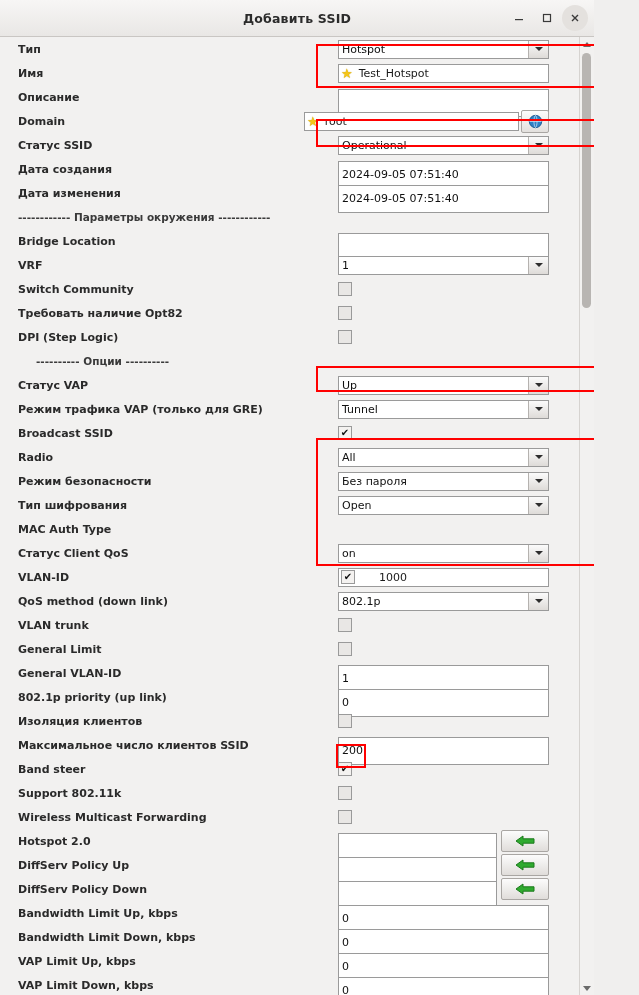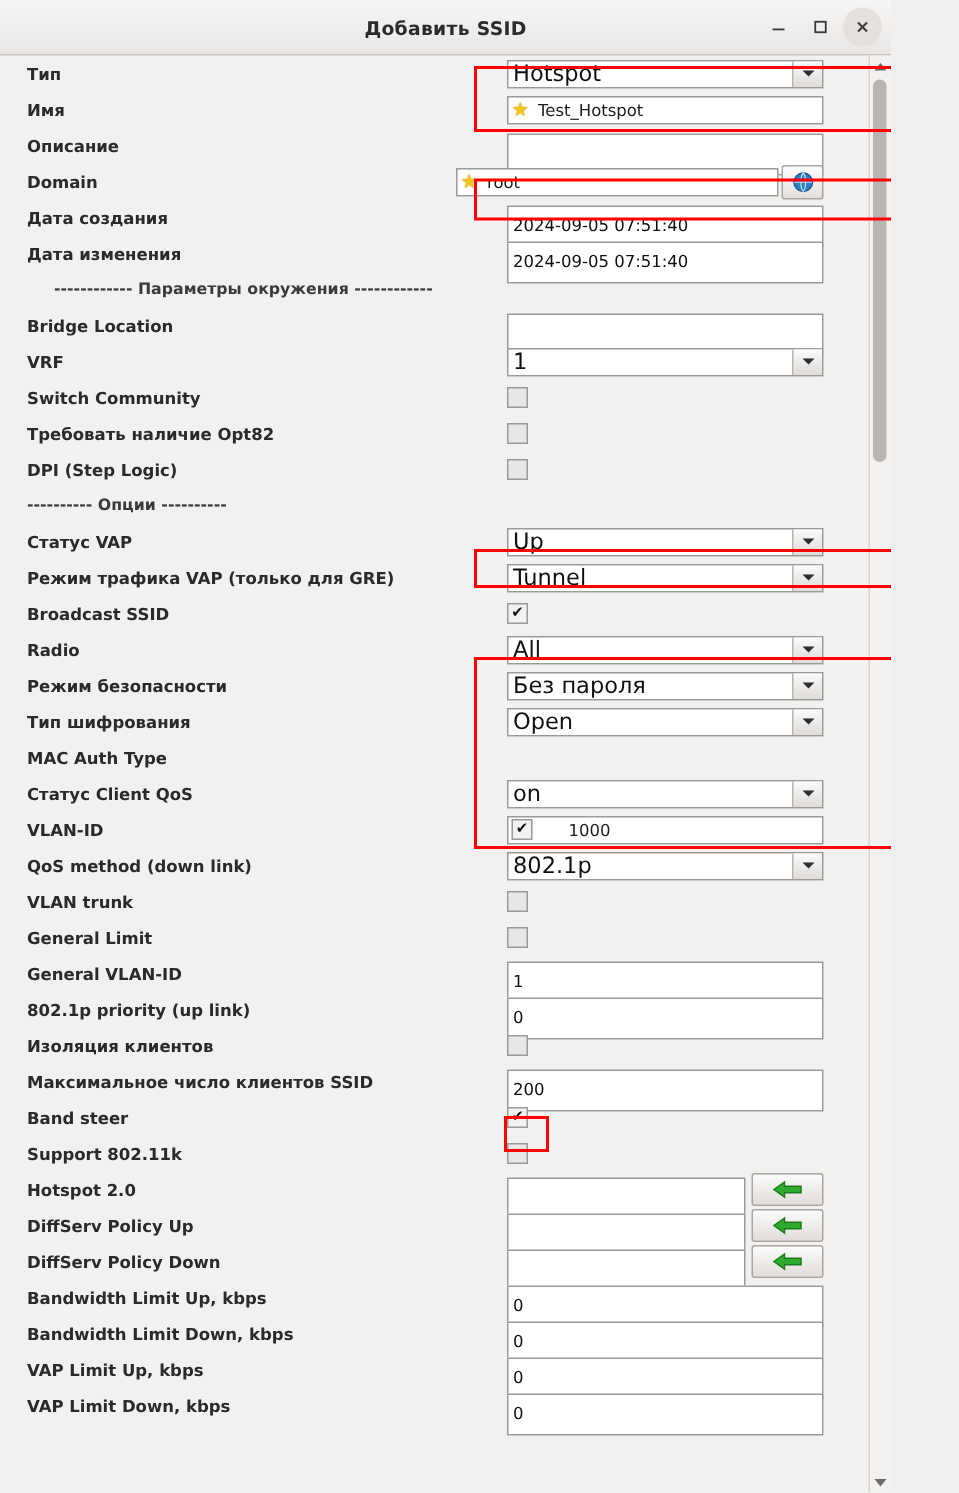--- a/index.html
+++ b/index.html
@@ -116,21 +116,21 @@
     width: 100%;
     font-family: "DejaVu Sans", sans-serif;
     margin-top: 11px;
   }
   
   .combo {
     height: 19px;
     box-sizing: border-box;
     background: #ffffff;
     border: 1px solid #9a9a9a;
-    font-size: 15px;
+    font-size: 11px;
     color: #101010;
     display: flex;
     align-items: center;
     width: 100%;
     position: relative;
   }
   .combo .val {
     flex: 1;
     padding: 0 3px;
     overflow: hidden;
@@ -338,33 +338,44 @@
               <div class="globe-btn">
                 <svg width="15" height="15" viewBox="0 0 16 16">
                   <circle cx="8" cy="8" r="6.6" fill="#2f7fc4" stroke="#1d5a91" stroke-width="1"></circle>
                   <path d="M1.6 8h12.8M8 1.4c2.2 2 2.2 11.2 0 13.2M8 1.4c-2.2 2-2.2 11.2 0 13.2" stroke="#cfe6f7" stroke-width=".8" fill="none"></path>
                 </svg>
               </div>
             </div>
           </div>
         </div>
         <div class="row">
+          <div class="lbl">Статус SSID</div>
+          <div class="ctl">
+            <div class="combo">
+              <div class="val">Operational</div>
+              <div class="arrow">
+                <i></i>
+              </div>
+            </div>
+          </div>
+        </div>
+        <div class="row">
           <div class="lbl">Дата создания</div>
           <div class="ctl">
             <div class="input">2024-09-05 07:51:40</div>
           </div>
         </div>
         <div class="row">
           <div class="lbl">Дата изменения</div>
           <div class="ctl">
             <div class="input">2024-09-05 07:51:40</div>
           </div>
         </div>
         <div class="sep-row">
-          <div class="sep-text" style="margin-left: 18px;">------------ Параметры окружения ------------</div>
+          <div class="sep-text" style="">------------ Параметры окружения ------------</div>
         </div>
         <div class="row">
           <div class="lbl">Bridge Location</div>
           <div class="ctl">
             <div class="input"></div>
           </div>
         </div>
         <div class="row">
           <div class="lbl">VRF</div>
           <div class="ctl">
@@ -388,21 +399,21 @@
             <div class="cb"></div>
           </div>
         </div>
         <div class="row">
           <div class="lbl">DPI (Step Logic)</div>
           <div class="ctl">
             <div class="cb"></div>
           </div>
         </div>
         <div class="sep-row">
-          <div class="sep-text" style="">---------- Опции ----------</div>
+          <div class="sep-text" style="margin-left: 18px;">---------- Опции ----------</div>
         </div>
         <div class="row">
           <div class="lbl">Статус VAP</div>
           <div class="ctl">
             <div class="combo">
               <div class="val">Up</div>
               <div class="arrow">
                 <i></i>
               </div>
             </div>
@@ -529,20 +540,26 @@
           </div>
         </div>
         <div class="row">
           <div class="lbl">Band steer</div>
           <div class="ctl">
             <div class="cb checked">✔</div>
           </div>
         </div>
         <div class="row">
           <div class="lbl">Support 802.11k</div>
+          <div class="ctl">
+            <div class="cb"></div>
+          </div>
+        </div>
+        <div class="row">
+          <div class="lbl">Wireless Multicast Forwarding</div>
           <div class="ctl">
             <div class="cb"></div>
           </div>
         </div>
         <div class="row">
           <div class="lbl">Hotspot 2.0</div>
           <div class="ctl">
             <div style="display: flex; align-items: center; width: 100%;">
               <div class="input" style="flex: 1 1 auto;"></div>
               <div class="arrow-btn">

